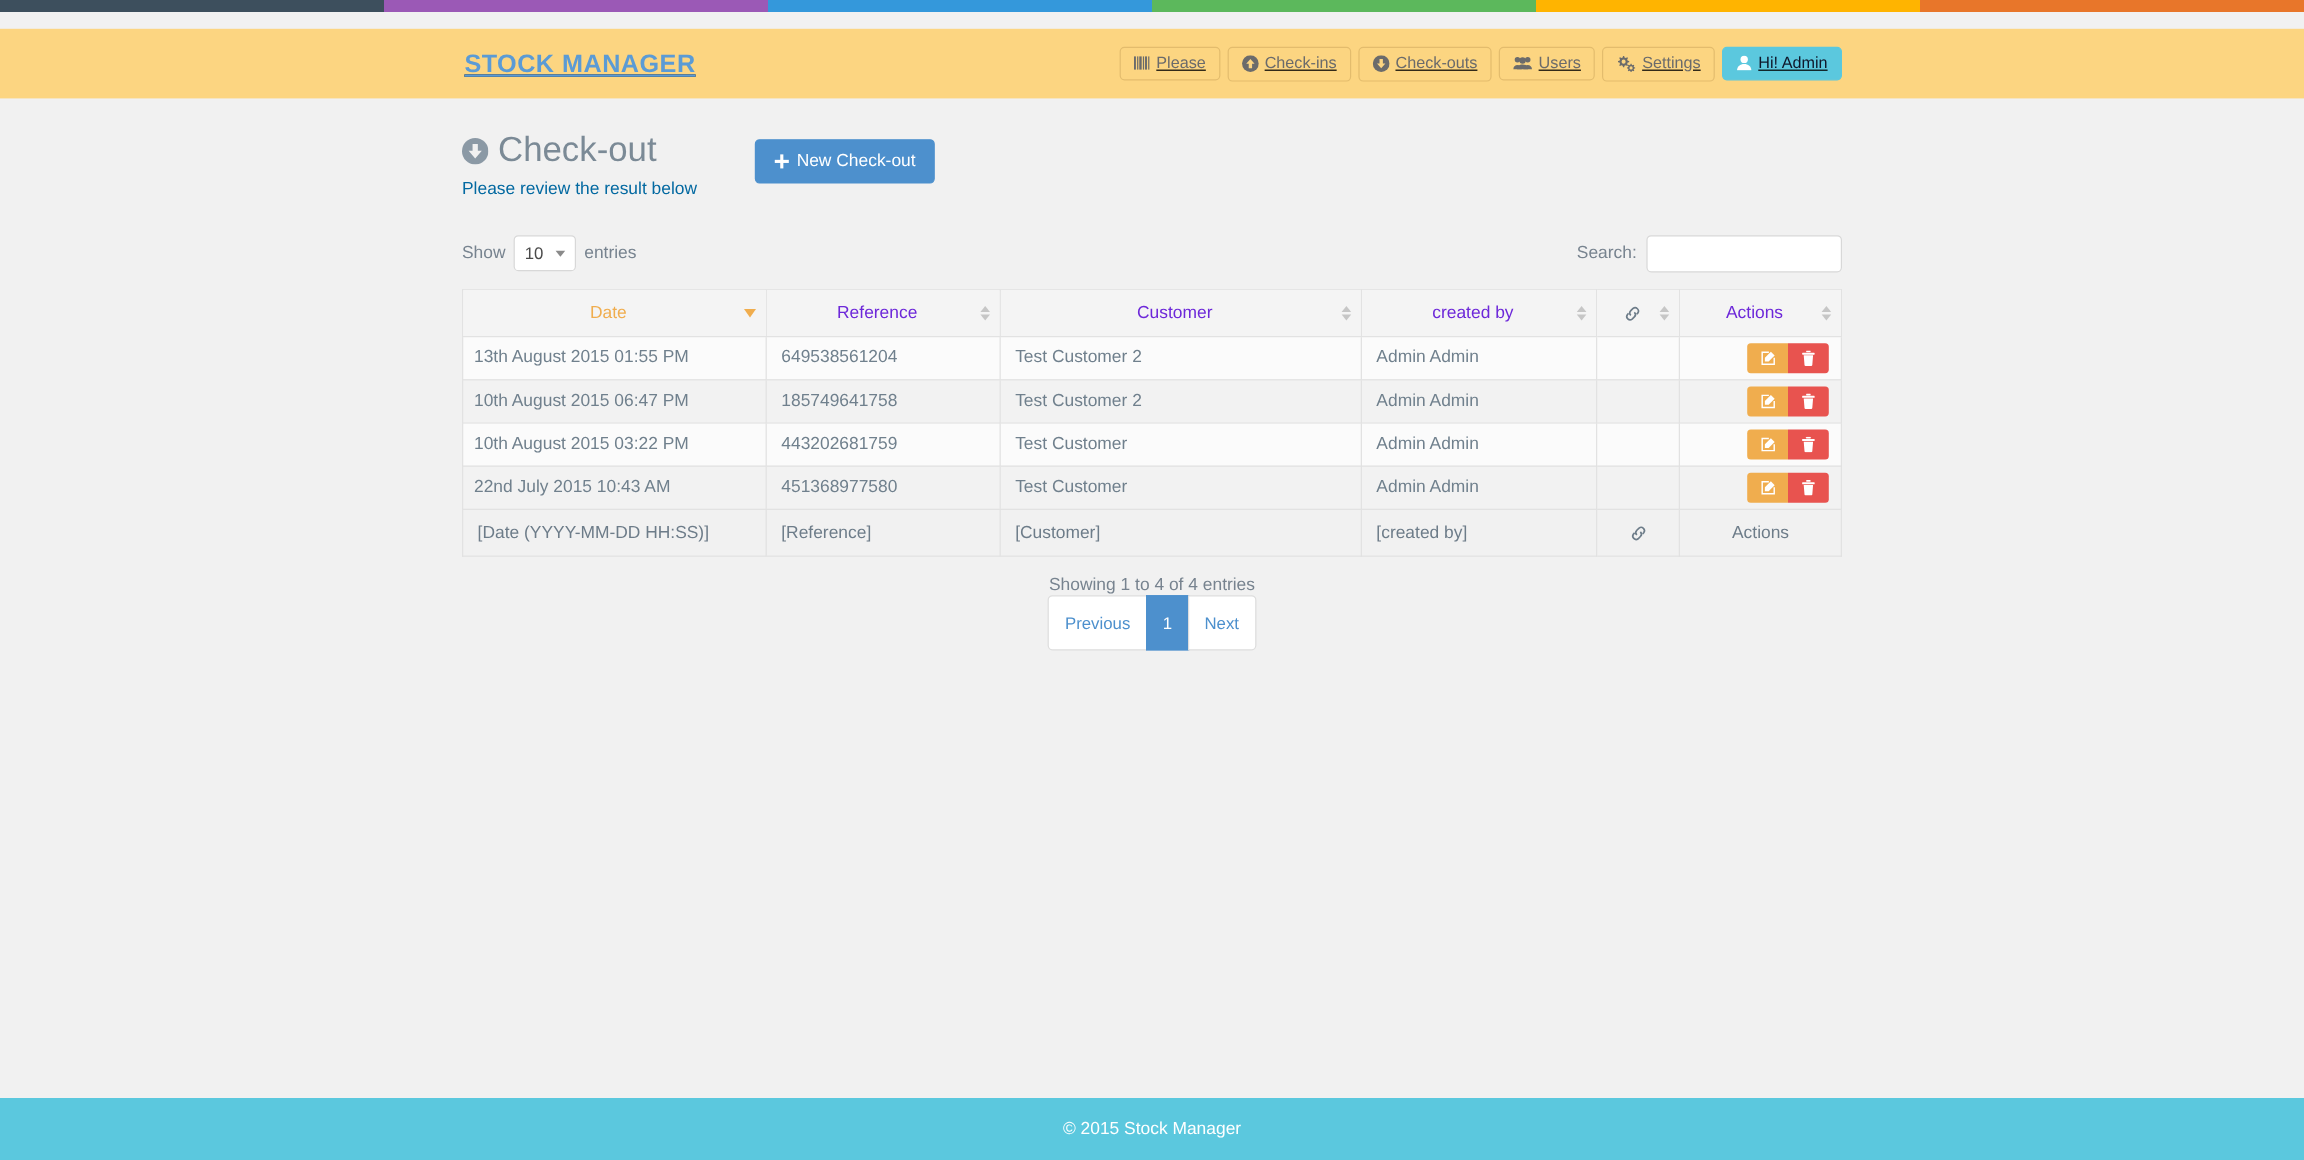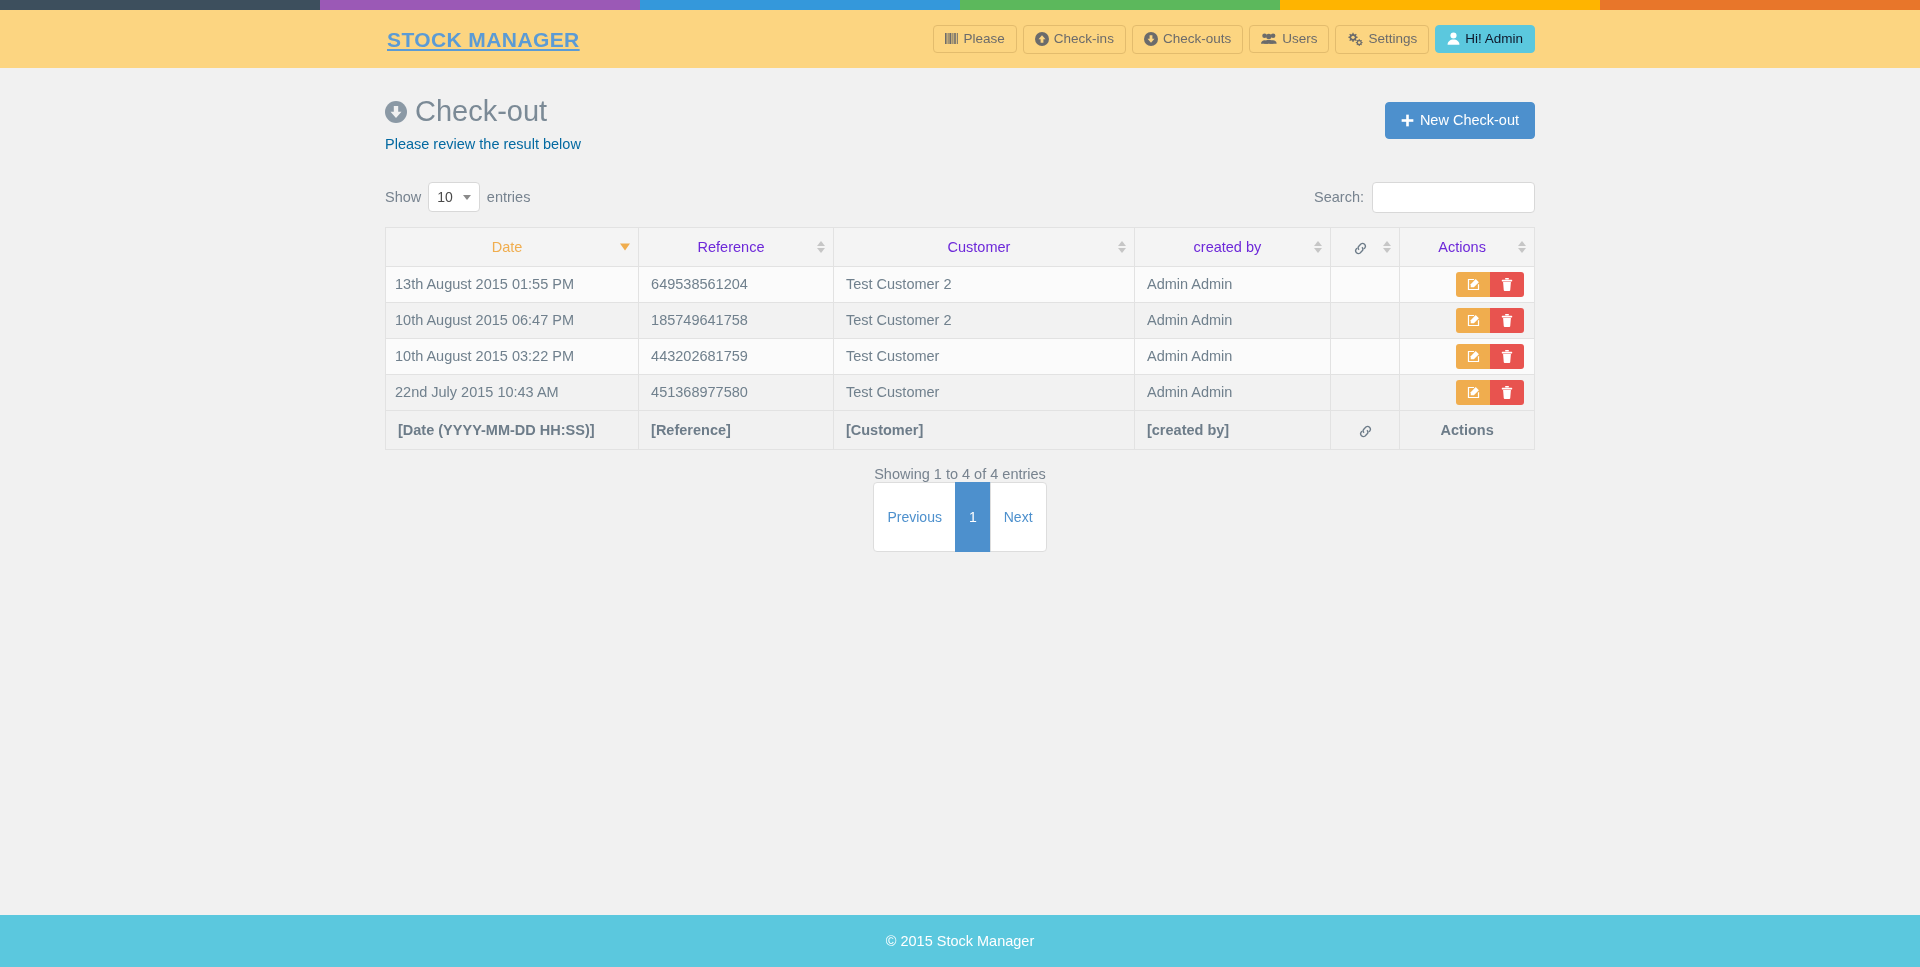--- a/index.html
+++ b/index.html
@@ -17,26 +17,27 @@
   .topstrip > i { flex: 1 1 0; height: 100%; display: block; }
 
   
   .masthead {
     background: #fcd581;
     height: 58px;
     position: relative;
   }
   .mast-inner {
     width: 1150px;
-    margin: 0 auto;
+    margin: 14px auto;
     height: 58px;
     display: flex;
     align-items: center;
     justify-content: space-between;
     position: relative;
+    text-decoration: underline;
   }
   .brand {
     color: #5b9bd5;
     font-size: 21px;
     font-weight: bold;
     letter-spacing: .4px;
     text-transform: uppercase;
     line-height: 1;
     padding-left: 2px;
   }
@@ -65,21 +66,21 @@
 
   
   .container {
     width: 1150px;
     margin: 0 auto;
     padding-top: 28px;
     position: relative;
   }
   .page-head {
     display: flex;
-    justify-content: space-between;
+    justify-content: flex-start;
     align-items: flex-start;
     gap: 48px;
   }
   h1.page-title {
     margin: 0;
     font-size: 29px;
     font-weight: normal;
     color: #7b8a96;
     display: flex;
     align-items: center;
@@ -193,21 +194,21 @@
   .sort-ind .up { border-bottom: 5px solid #c6c6c6; }
   .sort-ind .dn { border-top: 5px solid #c6c6c6; }
   .sort-ind.desc .dn { border-top-color: #f0ad4e; border-left-width: 5px; border-right-width: 5px; border-top-width: 7px; }
 
   table.dt tbody tr:nth-child(odd) td { background: #fbfbfb; }
   table.dt tbody tr:nth-child(even) td { background: #f2f2f2; }
   table.dt tbody td.col-date { padding-left: 9px; }
   table.dt tfoot th {
     background: #f1f1f1;
     text-align: left;
-    font-weight: bold;
+    font-weight: normal;
     color: #6d7c89;
     padding: 11px 12px;
     font-size: 14.5px;
   }
   table.dt tfoot th.center { text-align: center; }
 
   .col-actions { width: 132px; text-align: center; }
   .col-link { width: 68px; text-align: center; }
   .actions-cell { padding: 5px 10px !important; text-align: right; }
   .btn-group { display: inline-flex; }
@@ -231,21 +232,21 @@
     margin-top: 16px;
     font-size: 14.5px;
     color: #77838f;
     flex-direction: column;
   }
   .pagination { display: inline-flex; }
   .pagination .pg {
     border: 1px solid #dddddd;
     background: #fff;
     color: #4d90cd;
-    padding: 25px 13px;
+    padding: 13px 13px;
     font-size: 14px;
     cursor: pointer;
     margin-left: -1px;
     line-height: 1.3;
     font-family: "Liberation Sans", sans-serif;
   }
   .pagination .pg:first-child { border-radius: 4px 0 0 4px; margin-left: 0; }
   .pagination .pg:last-child  { border-radius: 0 4px 4px 0; }
   .pagination .pg.active {
     background: #4d90cd;

